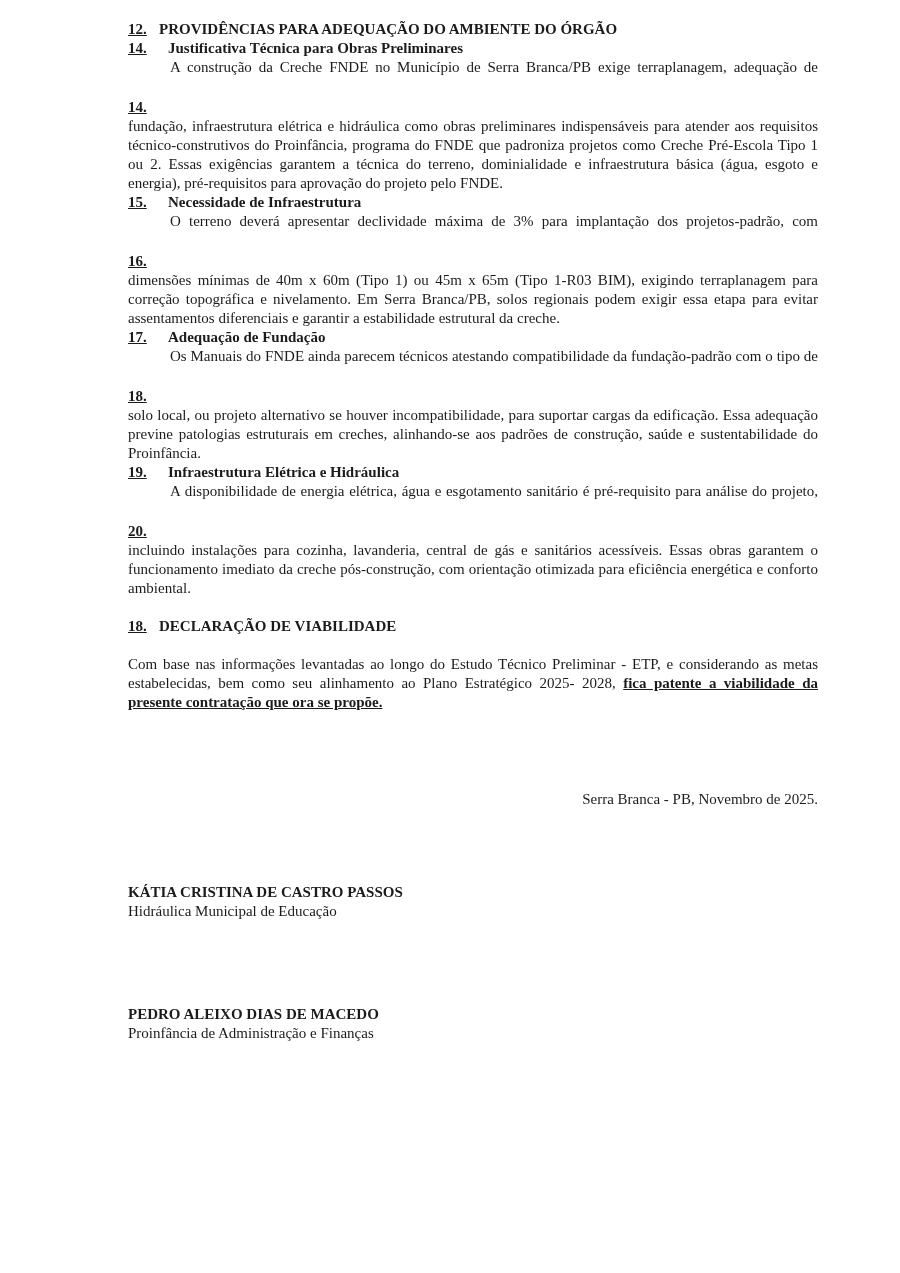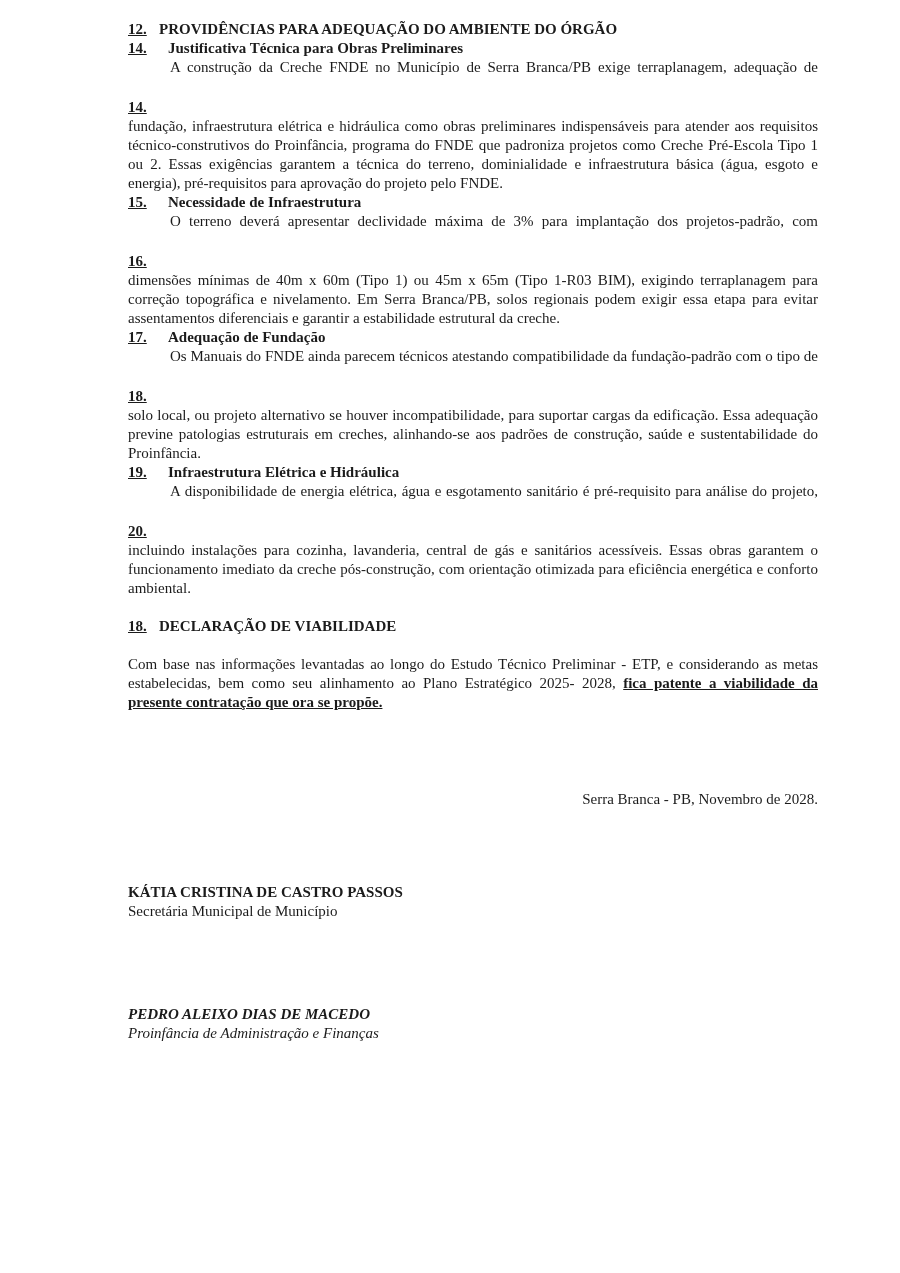--- a/index.html
+++ b/index.html
@@ -39,21 +39,21 @@
     font-weight: bold;
     text-decoration: underline;
   }
   .dateline {
     margin-top: 78px;
     text-align: right;
   }
   .sig { }
   .sig-1 { margin-top: 74px; }
   .sig-2 { margin-top: 55px; }
-  .sig-3 { margin-top: 84px; font-style: italic; }
+  .sig-3 { margin-top: 84px; }
   .sig-name { font-weight: bold; }
   .sig-role { }
 </style>
 </head>
 <body>
 
 <div class="page">
 
 
   <p class="heading"><span class="num num-caps">12.</span><span>PROVIDÊNCIAS PARA ADEQUAÇÃO DO AMBIENTE DO ÓRGÃO</span></p>
@@ -71,25 +71,25 @@
   <p class="just"><span class="num num-para">18.</span><span>Os Manuais do FNDE ainda parecem técnicos atestando compatibilidade da fundação-padrão com o tipo de solo local, ou projeto alternativo se houver incompatibilidade, para suportar cargas da edificação. Essa adequação previne patologias estruturais em creches, alinhando-se aos padrões de construção, saúde e sustentabilidade do Proinfância.</span></p>
 
   <p class="heading"><span class="num num-head">19.</span><span>Infraestrutura Elétrica e Hidráulica</span></p>
 
   <p class="just p20"><span class="num num-para">20.</span><span>A disponibilidade de energia elétrica, água e esgotamento sanitário é pré-requisito para análise do projeto, incluindo instalações para cozinha, lavanderia, central de gás e sanitários acessíveis. Essas obras garantem o funcionamento imediato da creche pós-construção, com orientação otimizada para eficiência energética e conforto ambiental.</span></p>
 
   <p class="heading h21"><span class="num num-caps">18.</span><span>DECLARAÇÃO DE VIABILIDADE</span></p>
 
   <p class="just"><span>Com base nas informações levantadas ao longo do Estudo Técnico Preliminar - ETP, e considerando as metas estabelecidas, bem como seu alinhamento ao Plano Estratégico 2025- 2028, </span><span class="emph">fica patente a viabilidade da presente contratação que ora se propõe.</span></p>
 
-  <p class="dateline">Serra Branca - PB, Novembro de 2028.</p>
+  <p class="dateline">Serra Branca - PB, Novembro de 2025.</p>
 
   <div class="sig sig-1">
     <div class="sig-name">KÁTIA CRISTINA DE CASTRO PASSOS</div>
-    <div class="sig-role">Secretária Municipal de Município</div>
+    <div class="sig-role">Hidráulica Municipal de Educação</div>
   </div>
 
   <div class="sig sig-2">
   </div>
 
   <div class="sig sig-3">
     <div class="sig-name">PEDRO ALEIXO DIAS DE MACEDO</div>
     <div class="sig-role">Proinfância de Administração e Finanças</div>
   </div>
 

